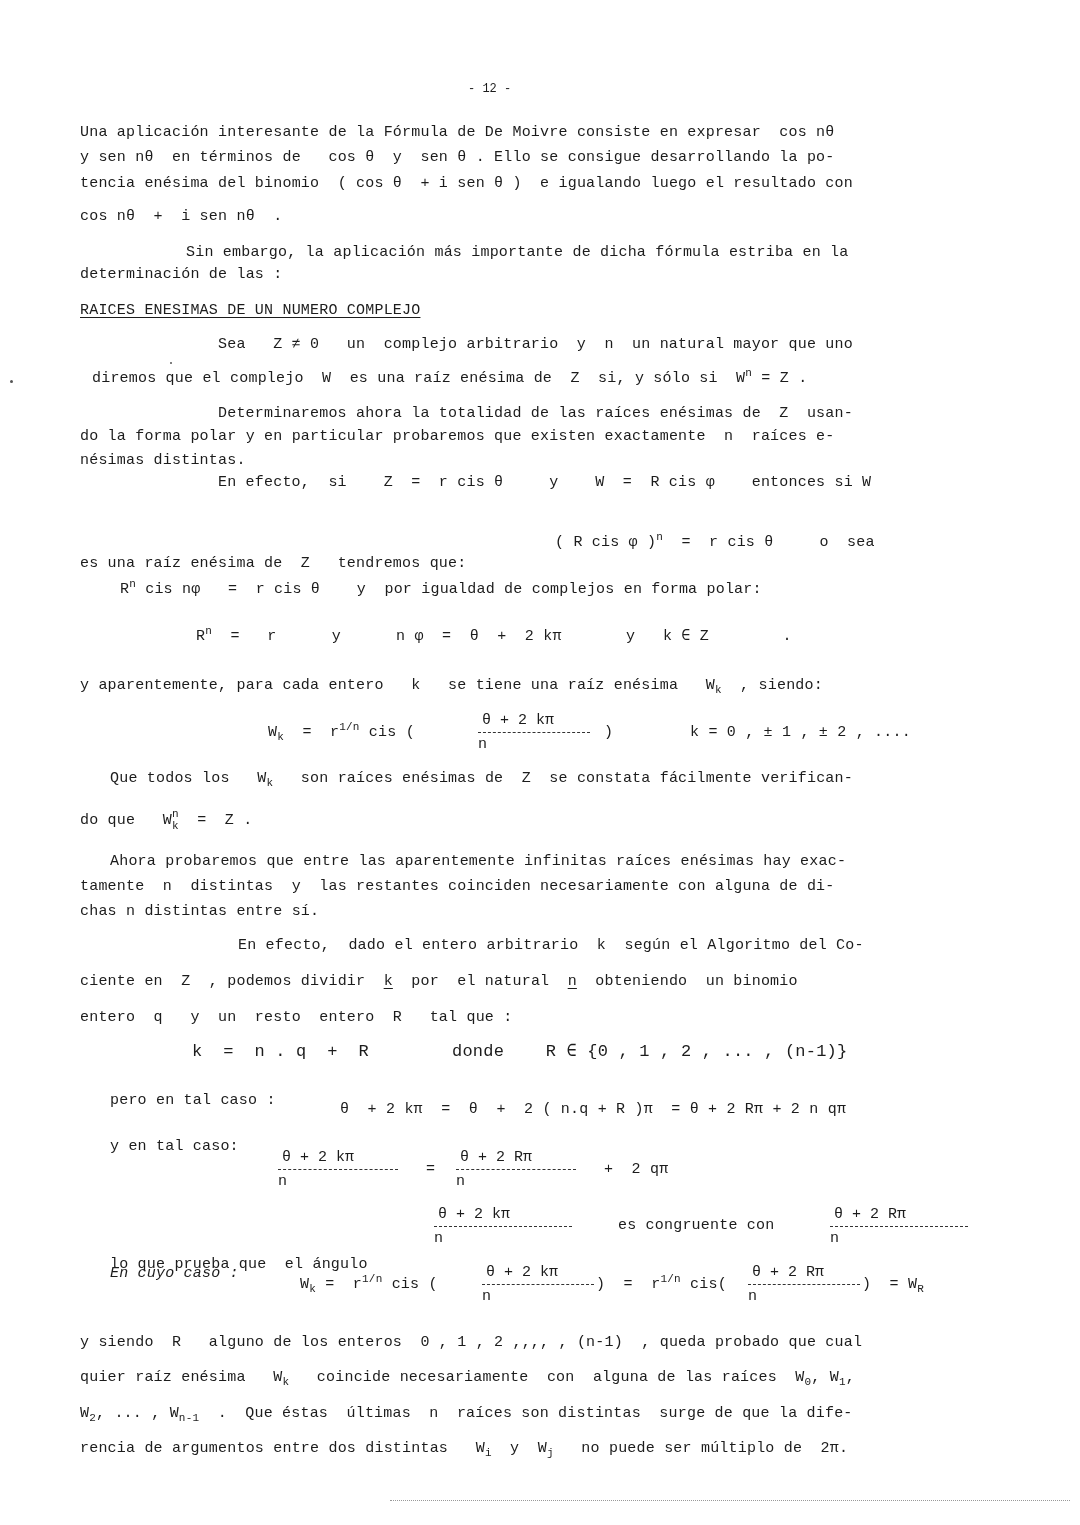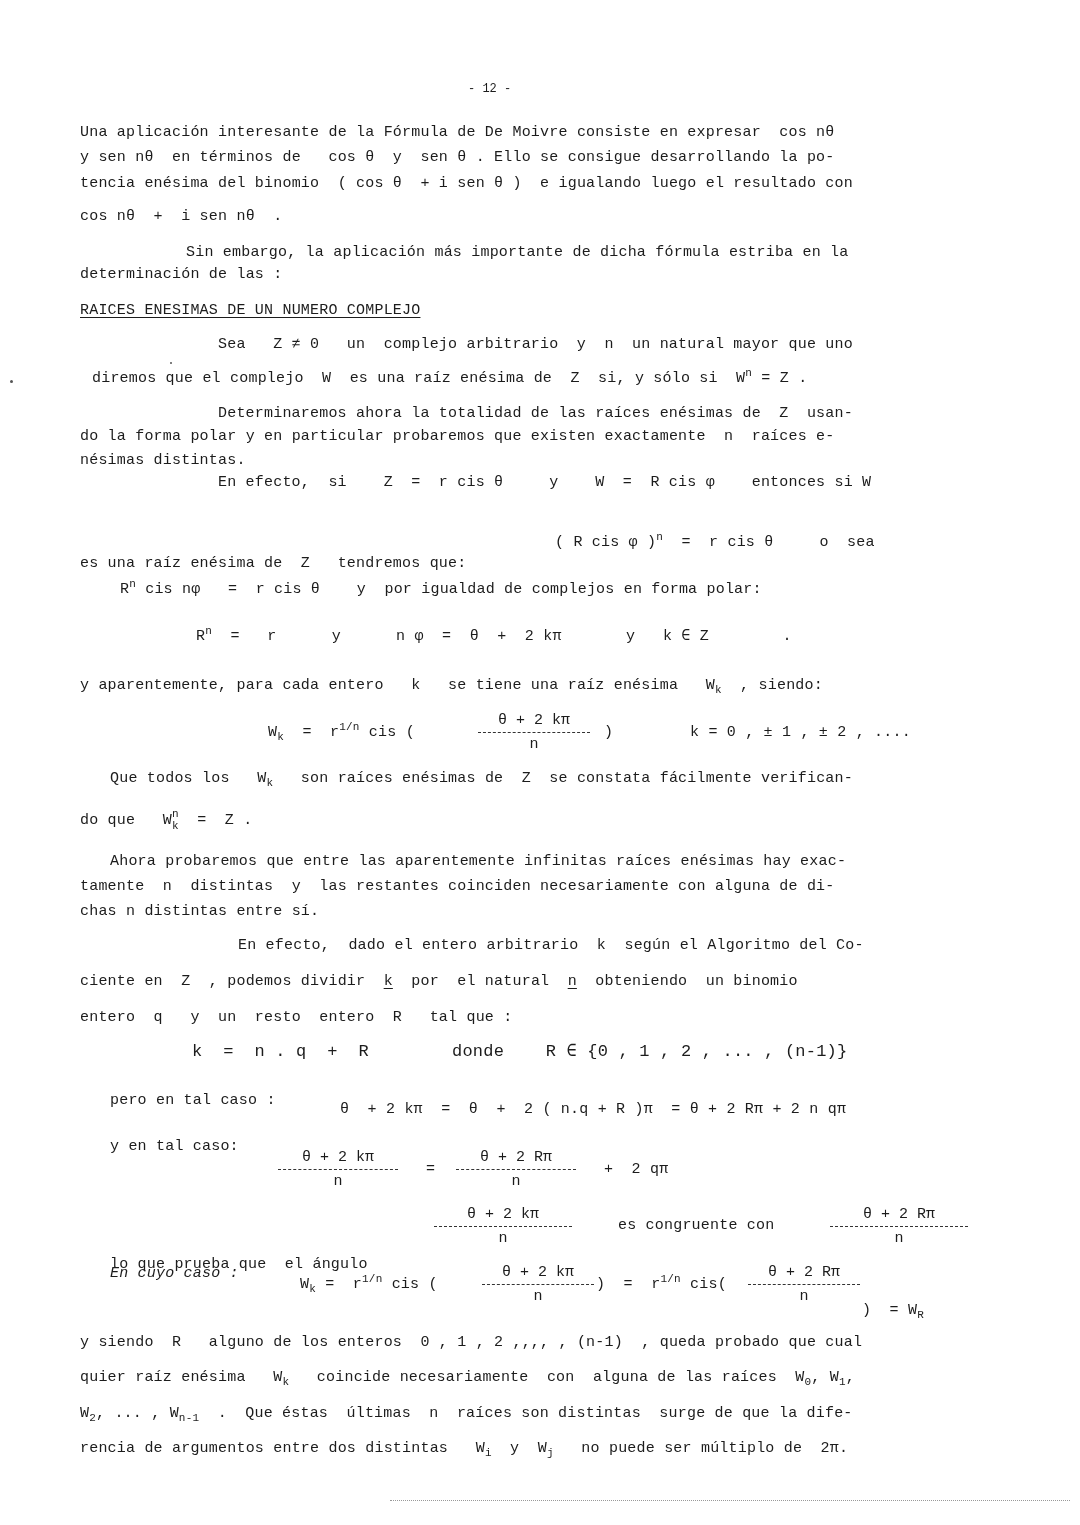--- a/index.html
+++ b/index.html
@@ -2,21 +2,21 @@
 <html><head>
 <meta charset="utf-8">
 <style>
   html, body { margin:0; padding:0; background:#ffffff; }
   body { width:1080px; height:1525px; position:relative; overflow:hidden;
          font-family:"Liberation Mono","DejaVu Sans Mono",monospace; color:#1c1c1c; }
   .ln { position:absolute; white-space:pre; font-size:15px; line-height:18px; letter-spacing:0.2px; }
   .pg { position:absolute; font-size:12px; }
   .ul { text-decoration:underline; text-underline-offset:3px; }
   sup, sub { font-size:11px; line-height:0; }
-  .frac { position:absolute; text-align:center; font-size:15px; line-height:18px;font-family:Liberation Mono, monospace; }
+  .frac { position:absolute; text-align:left; font-size:15px; line-height:18px;font-family:Liberation Mono, monospace; }
   .frac .num { display:block; padding:0 4px; }
   .frac .bar { display:block; border-top:1px dashed #333; margin:2px 0 3px; }
   .frac .den { display:block; }
   .mark { position:absolute; background:#555; border-radius:50%; }
   .noise { position:absolute; height:2px; border-top:1px dotted #999; }
 </style>
 </head>
 <body>
 
 <div>
@@ -102,21 +102,21 @@
     <span class="num">θ + 2 kπ</span>
     <span class="bar"></span>
     <span class="den">n</span>
   </div>
   <div class="ln" style="left:596px;top:1276px;"><span>)</span><span>  </span><span>=  r</span><sup>1/n</sup><span> </span><span>cis(</span></div>
   <div class="frac" style="left:748px;top:1264px;width:112px;">
     <span class="num">θ + 2 Rπ</span>
     <span class="bar"></span>
     <span class="den">n</span>
   </div>
-  <div class="ln" style="left:862px;top:1276px;margin-top:26px;"><span>)</span><span>  </span><span>=</span><span> </span><span>W</span><sub>R</sub></div>
+  <div class="ln" style="left:862px;top:1276px;"><span>)</span><span>  </span><span>=</span><span> </span><span>W</span><sub>R</sub></div>
 
   <div class="ln" style="left:80px;top:1334px;">y siendo  R   alguno de los enteros  0 , 1 , 2 ,,,, , (n-1)  , queda probado que cual</div>
   <div class="ln" style="left:80px;top:1369px;"><span>quier raíz enésima   W</span><sub>k</sub><span>   coincide necesariamente  con  alguna de las raíces  W</span><sub>0</sub><span>, W</span><sub>1</sub><span>,</span></div>
   <div class="ln" style="left:80px;top:1405px;"><span>W</span><sub>2</sub><span>, ... , W</span><sub>n-1</sub><span>  .  Que éstas  últimas  n  raíces son distintas  surge de que la dife-</span></div>
   <div class="ln" style="left:80px;top:1440px;"><span>rencia de argumentos entre dos distintas   W</span><sub>i</sub><span>  y  W</span><sub>j</sub><span>   no puede ser múltiplo de  2π.</span></div>
 
   <div class="mark" style="left:10px;top:380px;width:3px;height:3px;"></div>
   <div class="mark" style="left:170px;top:362px;width:2px;height:2px;"></div>
   <div class="noise" style="left:390px;top:1500px;width:680px;"></div>
 </div>

